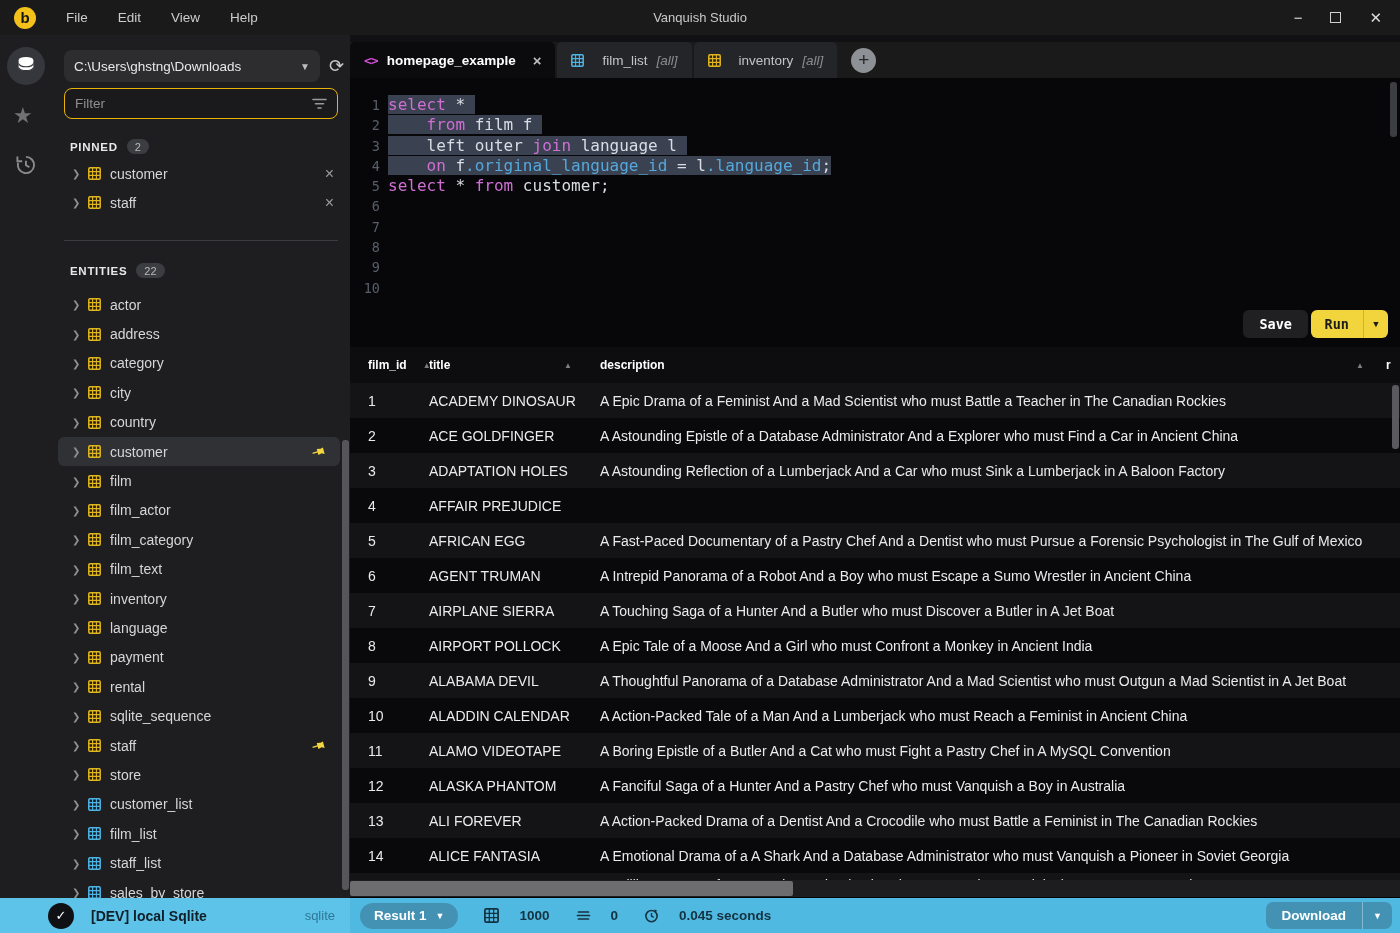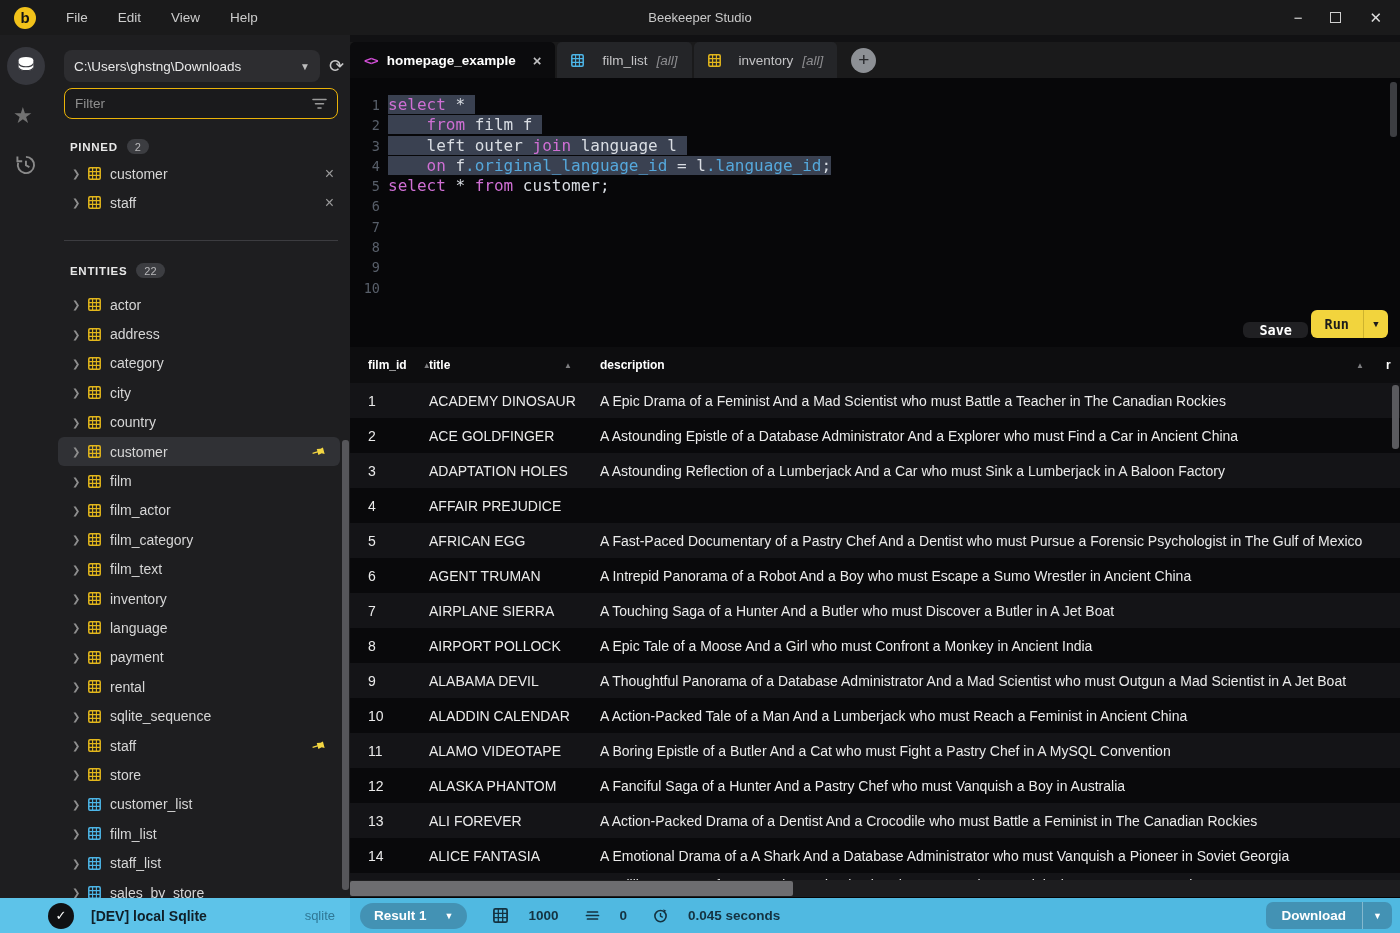--- a/index.html
+++ b/index.html
@@ -82,21 +82,21 @@
   .code-area { position:absolute; top:17px; left:0; right:0; }
   .code-line { display:flex; height:20.3px; }
   .gutter { width:30px; text-align:right; color:#585f6a; flex:none; font-size:13.5px; line-height:20.3px; }
   .ltext { padding-left:8px; color:#d9dde3; white-space:pre; }
   .sel { background:#3a4151; }
   .kw  { color:#cf6fd4; }
   .idt { color:#55a8dc; }
 
   .editor-scroll { position:absolute; right:3px; top:4px; width:7px; height:55px; background:#3d3e42; border-radius:3px; }
 
-  .save-btn { position:absolute; right:92px; bottom:9px; height:16px; padding:8px 16px; background:#202023;
+  .save-btn { position:absolute; right:92px; bottom:9px; height:28px; padding:8px 16px; background:#202023;
               border-radius:6px; color:#ffffff; font-weight:bold; font-size:13.5px; display:flex; align-items:center;margin-left:36px; }
   .run-group { position:absolute; right:12px; bottom:9px; height:28px; display:flex; border-radius:6px;
                overflow:hidden; background:#f2d43d; color:#1c1c1c; font-weight:bold; font-size:13.5px; }
   .run-main { padding:0 14px; display:flex; align-items:center; }
   .run-dd { width:25px; border-left:1px solid #cdb32e; display:flex; align-items:center; justify-content:center; font-size:9px; }
 
   
   .results { position:absolute; top:312px; left:0; width:100%; height:551px; background:#050506; }
   .rhead { position:absolute; top:0; left:0; right:0; height:36px; background:#0d0d0f; display:flex;
            align-items:center; color:#ffffff; font-size:12px; font-weight:bold; }
@@ -122,41 +122,41 @@
 
   
   .statusbar { position:absolute; top:898px; left:0; width:1400px; height:35px; display:flex; z-index:6; }
   .sb-left { width:350px; background:#5dc3e9; display:flex; align-items:center; padding:0 15px 0 0; flex:none; }
   .check { width:26px; height:26px; border-radius:50%; background:#101114; color:#ffffff; font-size:13px;
            display:flex; align-items:center; justify-content:center; margin-left:48px; flex:none; }
   .conn-label { margin-left:17px; font-weight:bold; color:#101f28; font-size:14px; }
   .conn-type { margin-left:auto; color:#2f7795; font-size:13px; }
   .sb-main { flex:1; background:#50b9e1; display:flex; align-items:center; color:#12303c; font-size:13.5px; }
   .result-pill { margin-left:10px; background:#4392b4; color:#ffffff; font-weight:bold; border-radius:14px;
-                 height:26px; padding:0 14px; display:flex; align-items:center; gap:18px; font-size:13.5px; }
+                 height:26px; padding:0 14px; display:flex; align-items:center; gap:9px; font-size:13.5px; }
   .result-pill .dd { font-size:9px; }
   .sb-stat { display:flex; align-items:center; gap:20px; margin-left:26px; font-weight:bold; color:#143240; }
   .download { margin-left:auto; margin-right:8px; display:flex; height:27px; border-radius:7px; overflow:hidden;
               background:#4392b4; color:#ffffff; font-weight:bold; font-size:13.5px; }
   .dl-main { padding:0 16px; display:flex; align-items:center; }
   .dl-dd { width:30px; border-left:1px solid rgba(255,255,255,.35); display:flex; align-items:center;
            justify-content:center; font-size:9px; }
 </style>
 </head>
 <body>
 
 <div class="titlebar">
   <div class="logo">b</div>
   <div class="menus">
       <span>File</span>
       <span>Edit</span>
       <span>View</span>
       <span>Help</span>
     </div>
-  <div class="win-title">Beekeeper Studio</div>
+  <div class="win-title">Vanquish Studio</div>
   <div class="win-controls">
     <span class="ctl">−</span>
     <span class="max-box"></span>
     <span class="ctl">✕</span>
   </div>
 </div>
 
 <div class="appbody">
 
   <div class="rail">

